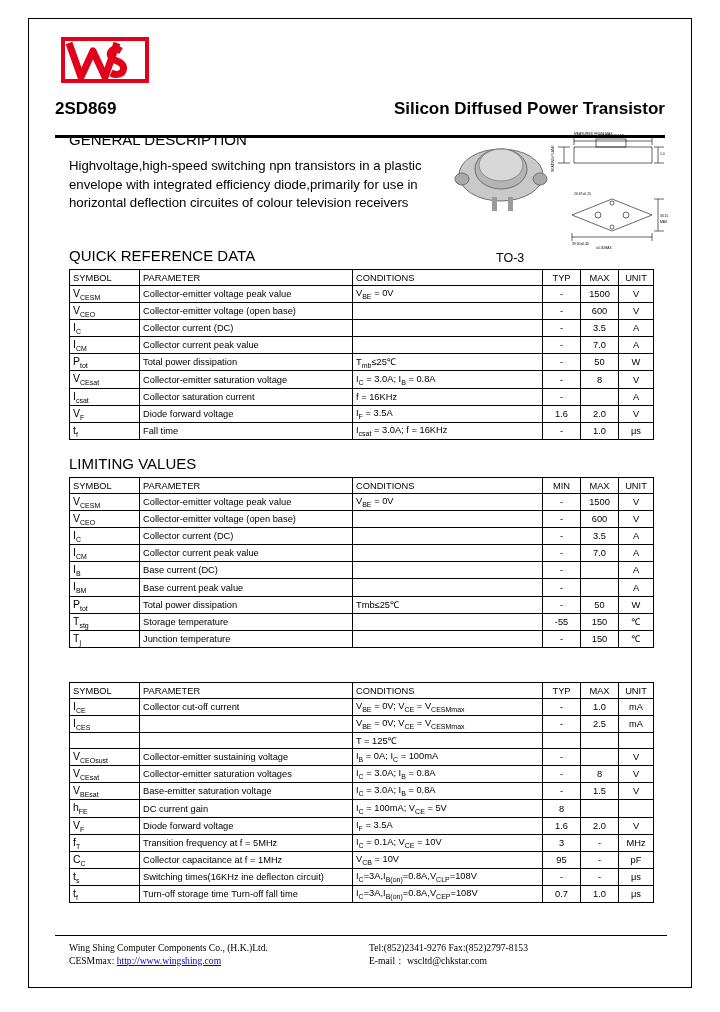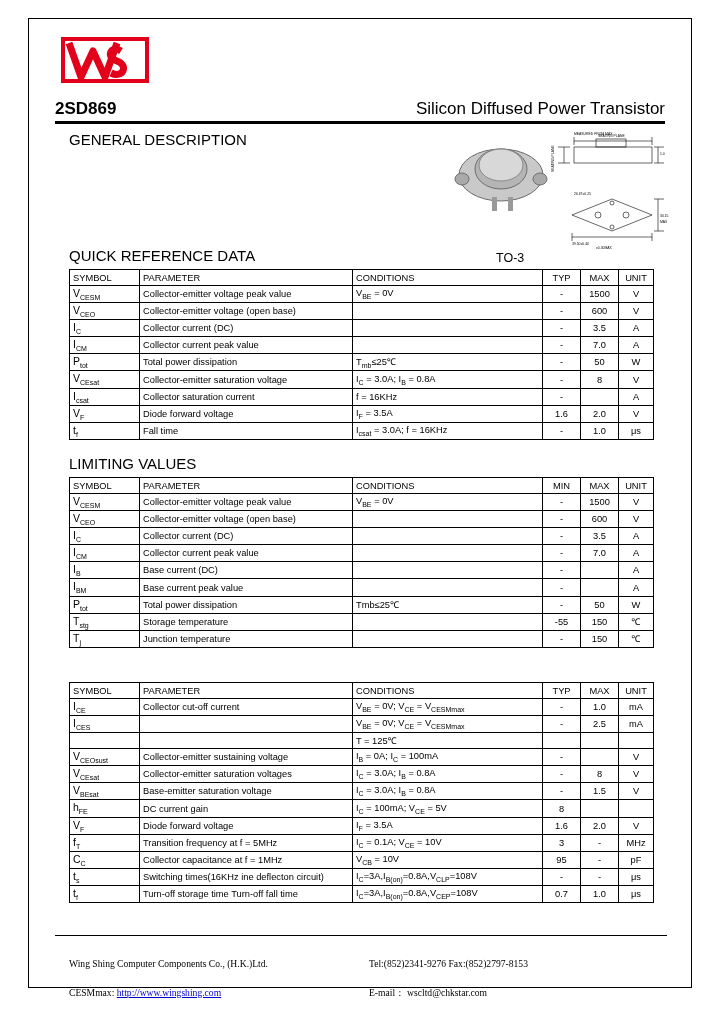--- a/index.html
+++ b/index.html
@@ -27,28 +27,28 @@
   
   .logo{
     position:absolute; left:18px; top:6px;
     width:92px; height:58px;
   }
   .logo svg{display:block;}
   
   .titlebar{
     position:absolute; left:14px; top:70px; width:610px;
     border-bottom:3px solid #000;
-    padding-bottom:2px;
+    padding-bottom:16px;
     display:flex; align-items:flex-end; justify-content:space-between;
   }
   .partno{
     font-size:17px; font-weight:bold; letter-spacing:0px;
   }
   .subject{
-    font-size:17px; font-weight:normal;
+    font-size:17px; font-weight:bold;
   }
   
   .sechead{
     font-size:15px; font-weight:normal;
   }
   .gd{position:absolute; left:28px; top:102px;}
   .gdtext{
     position:absolute; left:28px; top:128px; width:390px;
     font-size:13.2px; line-height:18.5px;
   }
@@ -95,21 +95,21 @@
   
   .footline{
     position:absolute; left:14px; top:906px; width:612px;
     border-top:1px solid #000;
   }
   .footer{
     position:absolute; left:28px; top:912px; width:600px;
     font-family:"Liberation Serif", serif;
     font-size:9.6px; line-height:13px;
   }
-  .footer .row{display:flex;margin-top:16px;}
+  .footer .row{display:flex;}
   .footer .left{width:300px;}
   .footer .right{width:300px;}
   .blue{color:#0000cc; text-decoration:underline;}
 </style>
 </head>
 <body>
 
 <div class="page">
  <div class="inner">
 
@@ -121,20 +121,21 @@
       <path d="M2 44 L90 44" stroke="#ffffff" stroke-width="0"></path>
     </svg>
   </div>
 
   <div class="titlebar">
     <div class="partno">2SD869</div>
     <div class="subject">Silicon Diffused Power Transistor</div>
   </div>
 
   <div class="sechead gd">GENERAL DESCRIPTION</div>
+  <div class="gdtext">Highvoltage,high-speed switching npn transistors in a plastic envelope with integrated efficiency diode,primarily for use in horizontal deflection circuites of colour television receivers</div>
 
   <div class="pkg">
     <svg width="230" height="155" viewBox="0 0 230 155">
 
       <g>
         <ellipse cx="55" cy="48" rx="42" ry="26" fill="#c9c9c9" stroke="#6d6d6d" stroke-width="1"></ellipse>
         <ellipse cx="55" cy="42" rx="26" ry="20" fill="#b5b5b5" stroke="#6d6d6d" stroke-width="1"></ellipse>
         <ellipse cx="55" cy="38" rx="22" ry="16" fill="#d8d8d8" stroke="#8a8a8a" stroke-width="1"></ellipse>
         <ellipse cx="16" cy="52" rx="7" ry="6" fill="#a9a9a9" stroke="#6d6d6d" stroke-width="1"></ellipse>
         <ellipse cx="94" cy="52" rx="7" ry="6" fill="#a9a9a9" stroke="#6d6d6d" stroke-width="1"></ellipse>

